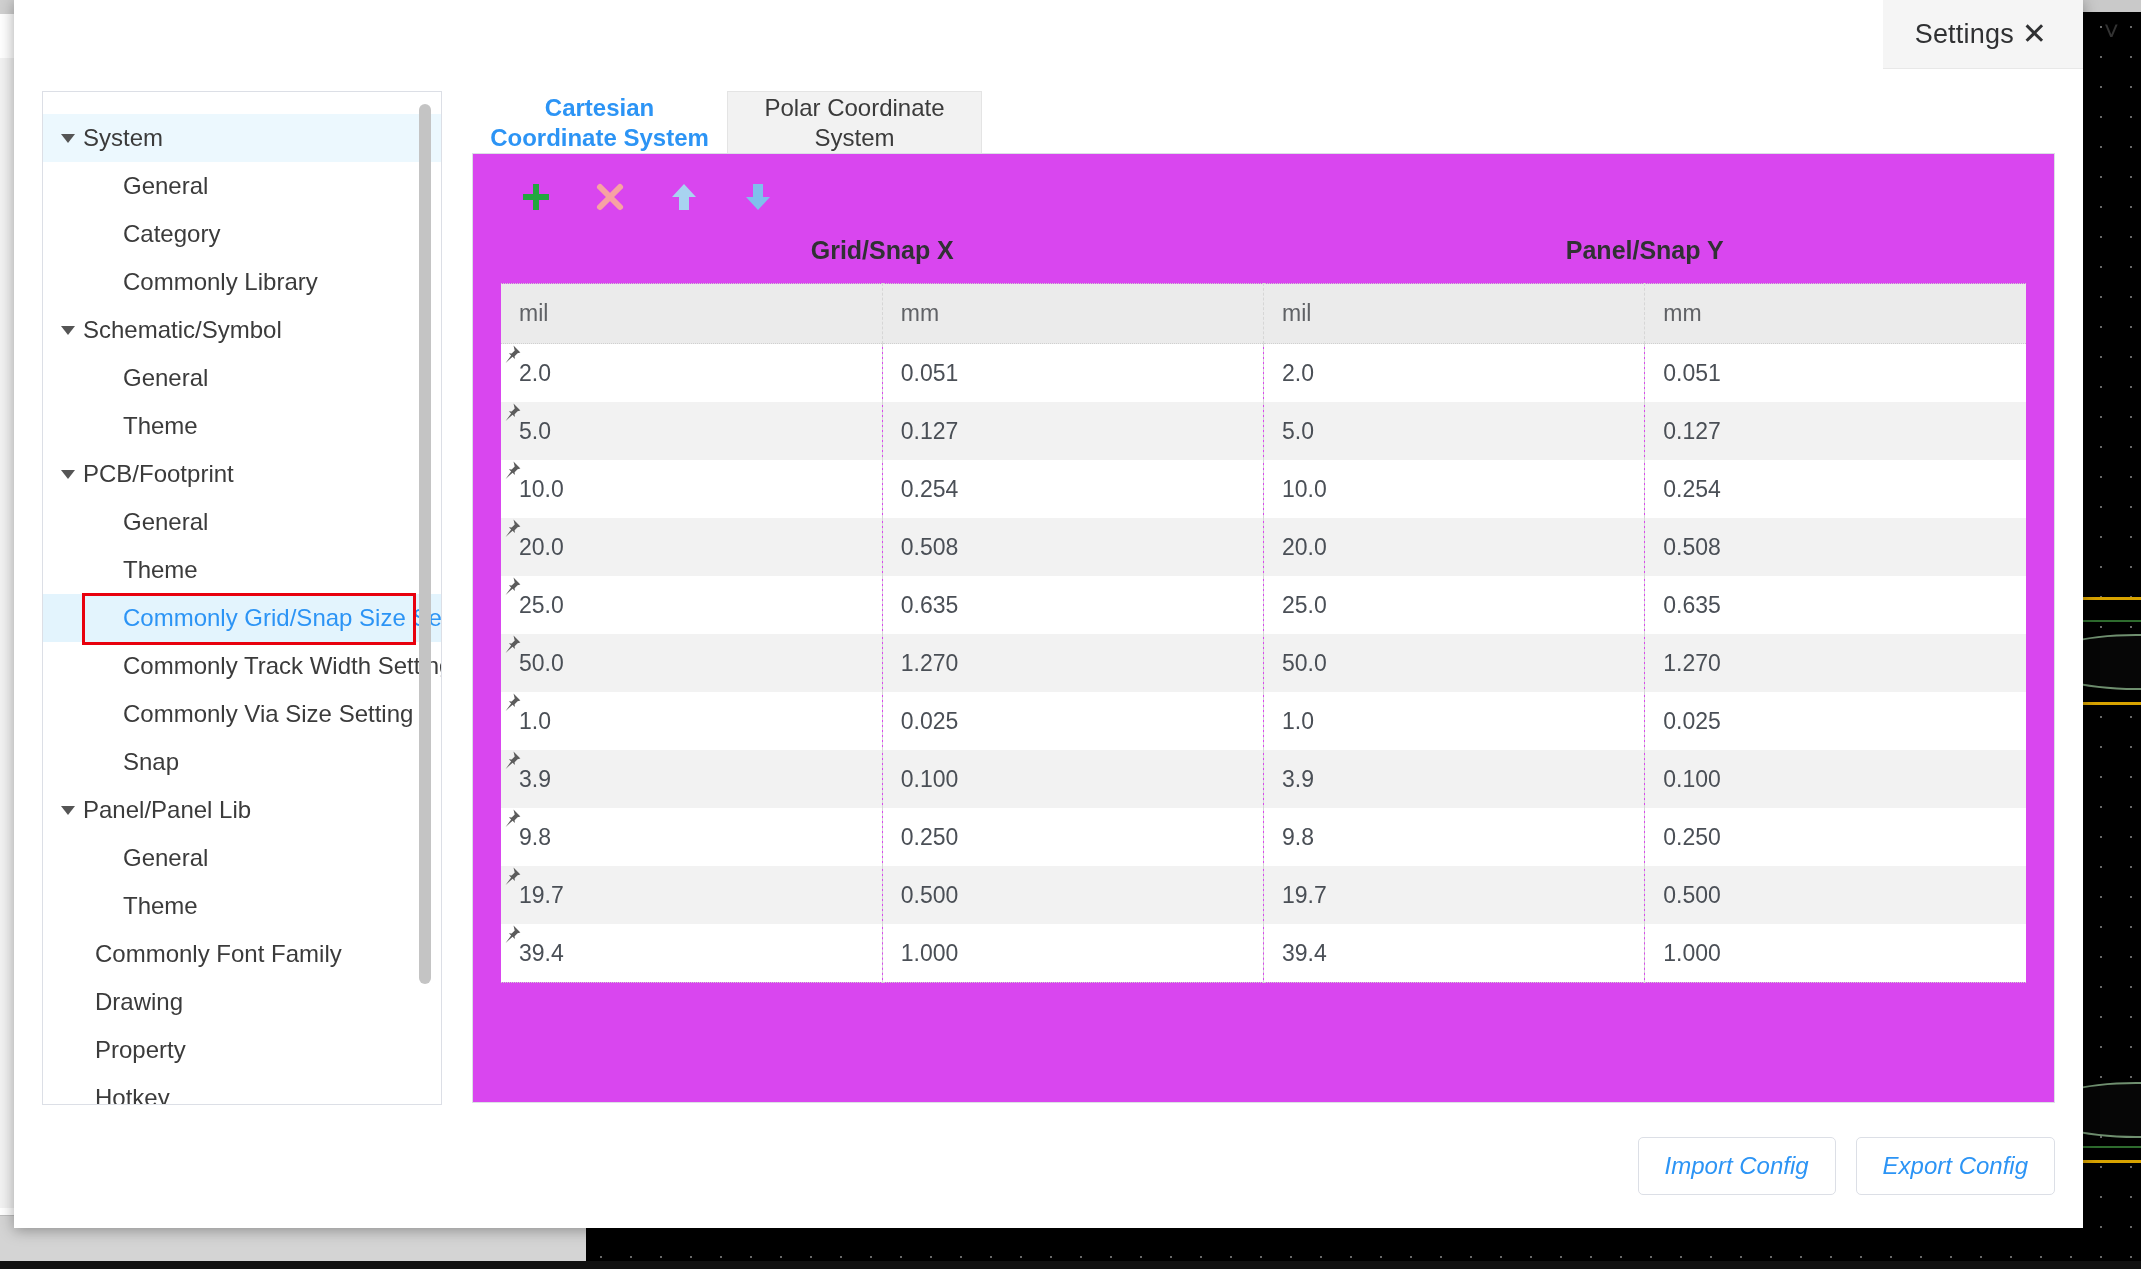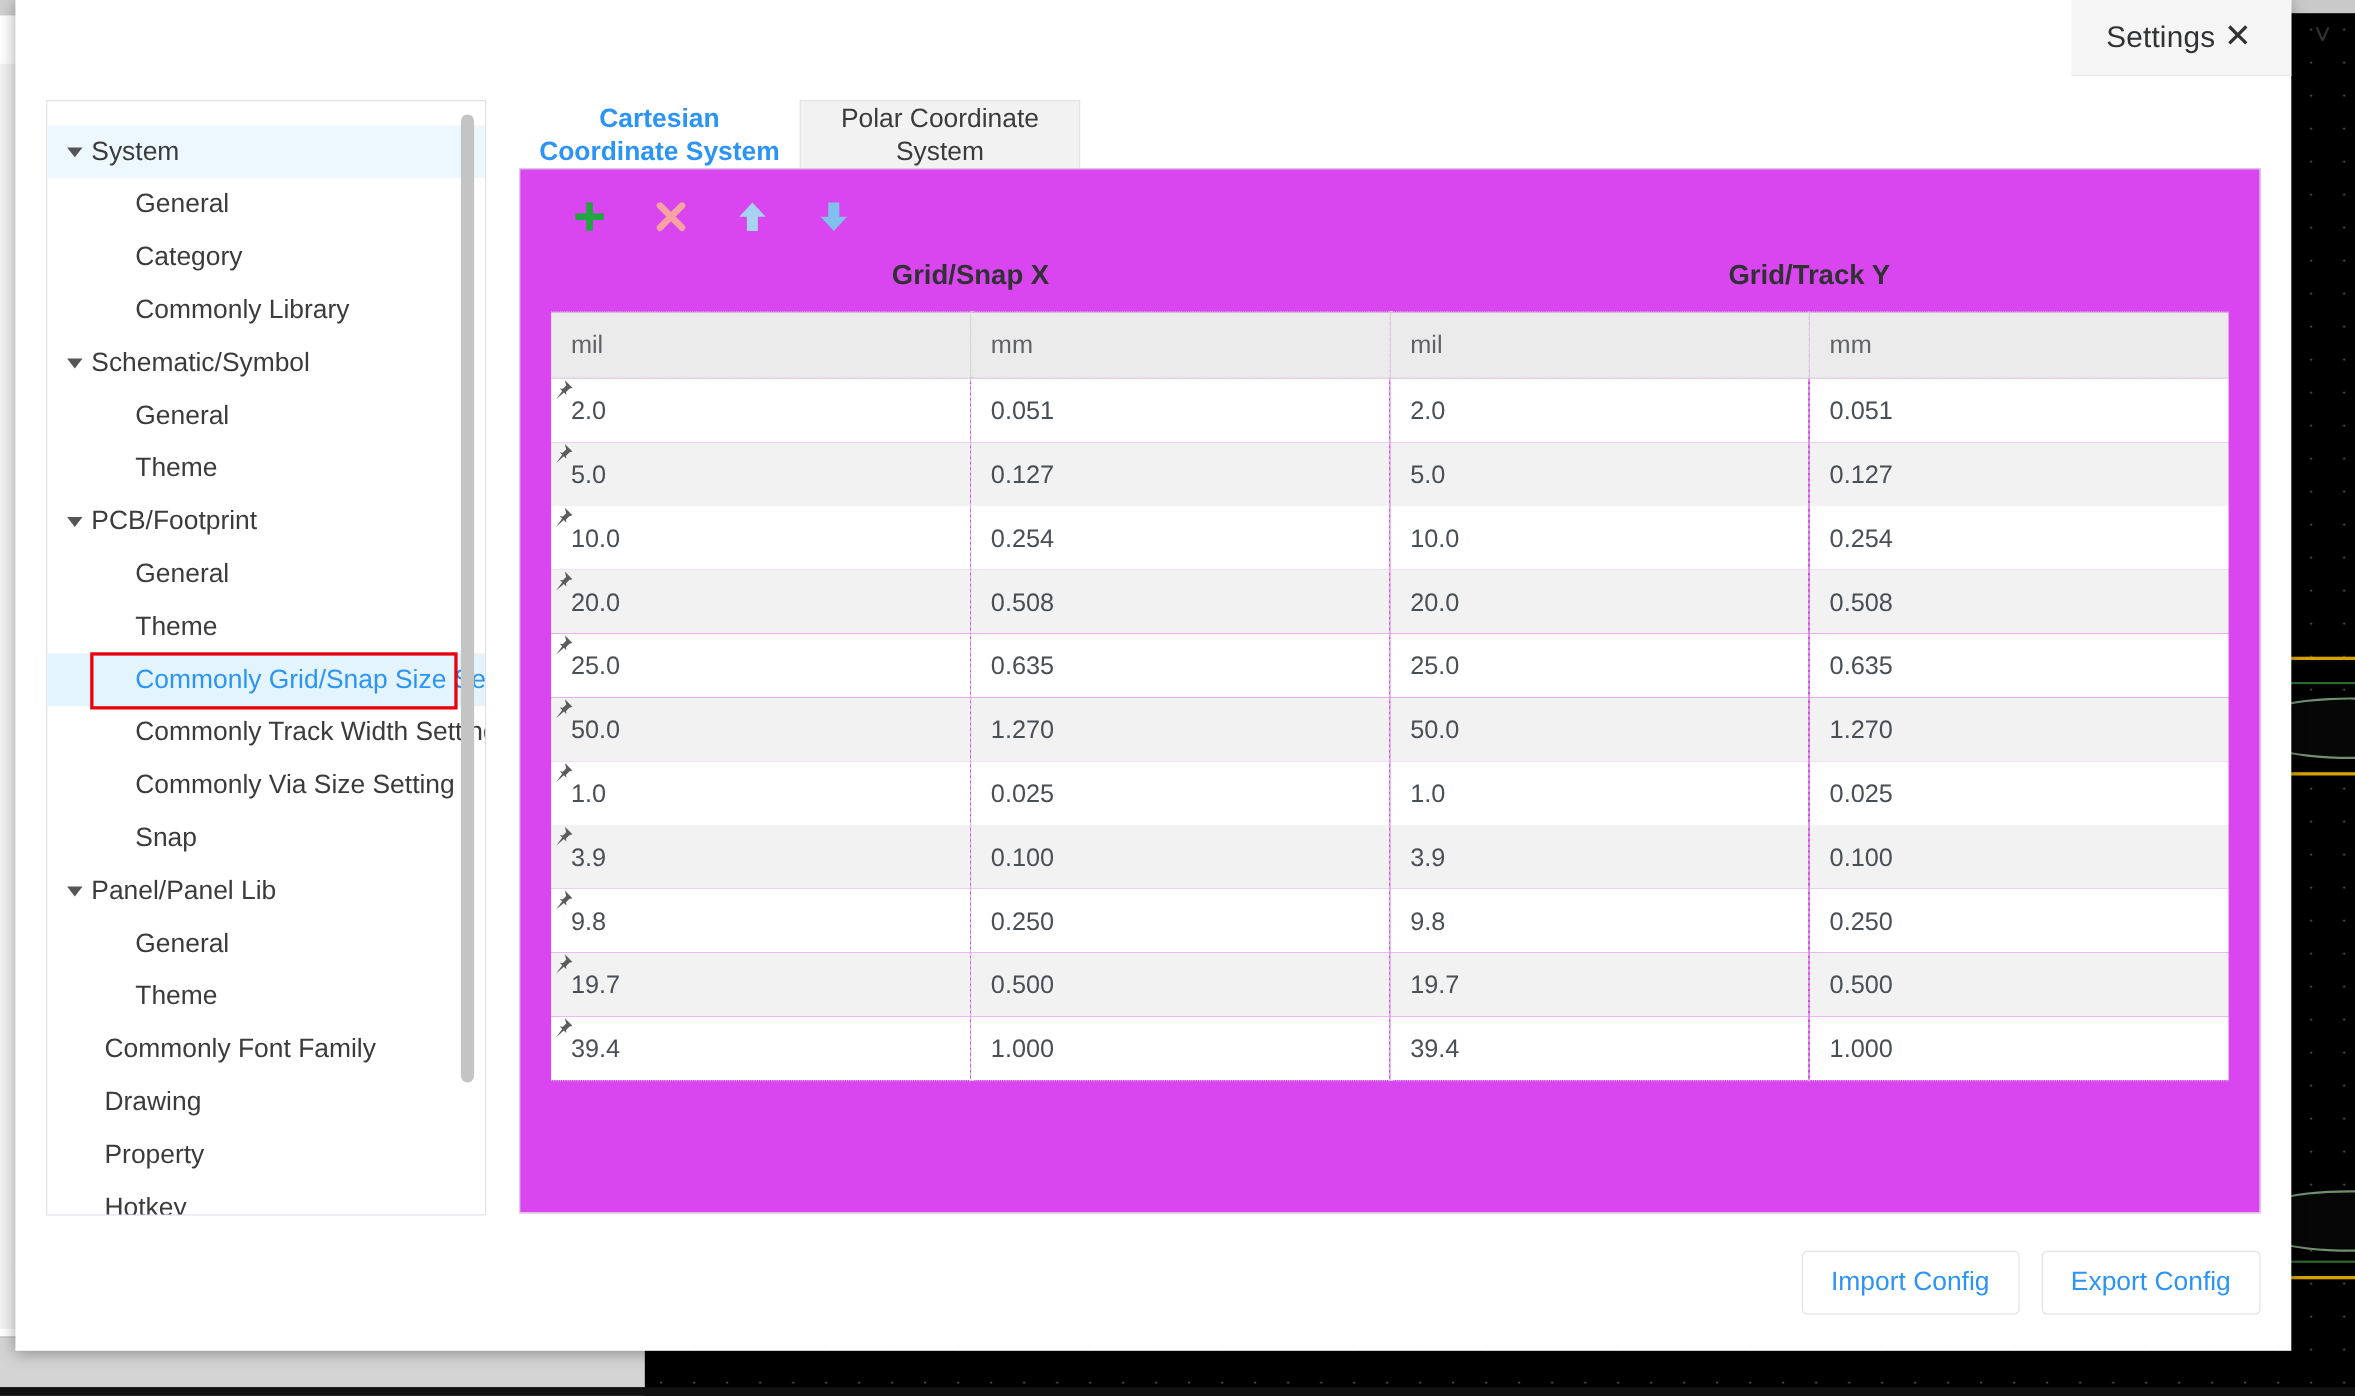--- a/index.html
+++ b/index.html
@@ -216,20 +216,21 @@
     position: absolute; left: 1px; top: 0px;
     width: 22px; height: 22px;
   }
   .pin-icon svg { display: block; }
 
   
   #dialog-footer {
     height: 125px; flex: 0 0 125px;
     display: flex; align-items: center; justify-content: space-between;
     padding: 0 28px;
+    font-style: italic;
   }
   .btn-group { display: flex; gap: 20px; }
   .btn {
     height: 58px; min-width: 132px;
     border-radius: 5px;
     font-size: 24px;
     display: flex; align-items: center; justify-content: center;
     cursor: pointer; padding: 0 26px;
     white-space: nowrap;
   }
@@ -397,21 +398,21 @@
           </div>
           <div class="tool-btn" title="move down">
             <svg width="34" height="34" viewBox="0 0 34 34">
               <path d="M17 30 L5 17 L12 17 L12 4 L22 4 L22 17 L29 17 Z" fill="#7fc0ec"></path>
             </svg>
           </div>
         </div>
 
         <div id="colgroup-headers">
             <div class="colgroup-title">Grid/Snap X</div>
-            <div class="colgroup-title">Grid/Track Y</div>
+            <div class="colgroup-title">Panel/Snap Y</div>
           </div>
 
         <table id="grid-table">
           <thead>
               <tr>
                 <th>mil</th>
                 <th>mm</th>
                 <th>mil</th>
                 <th>mm</th>
               </tr>

